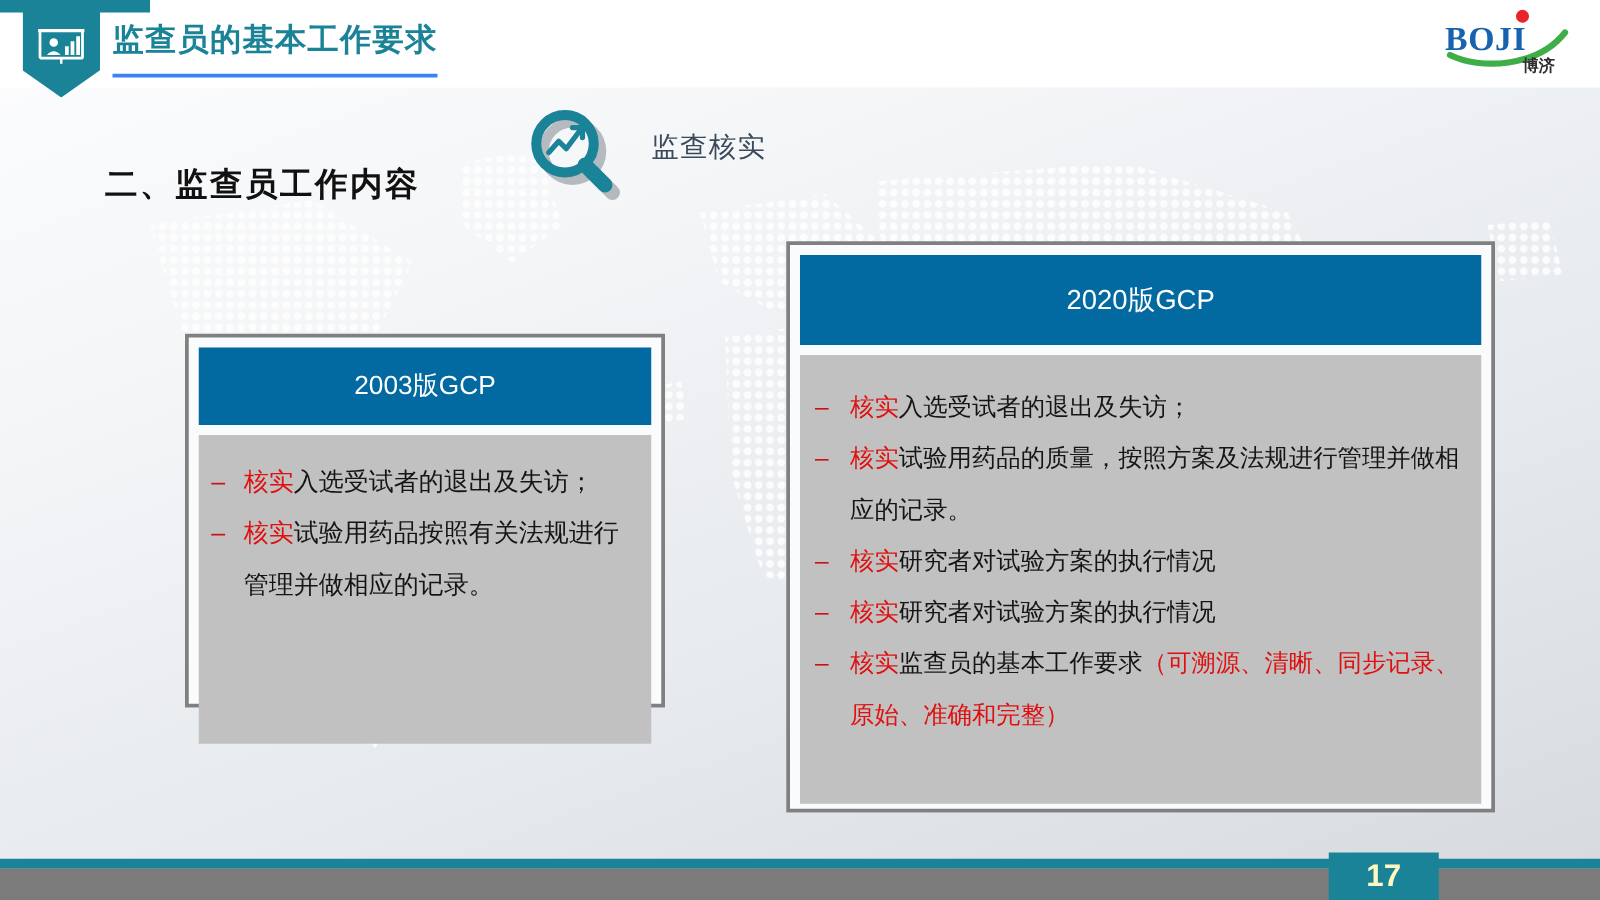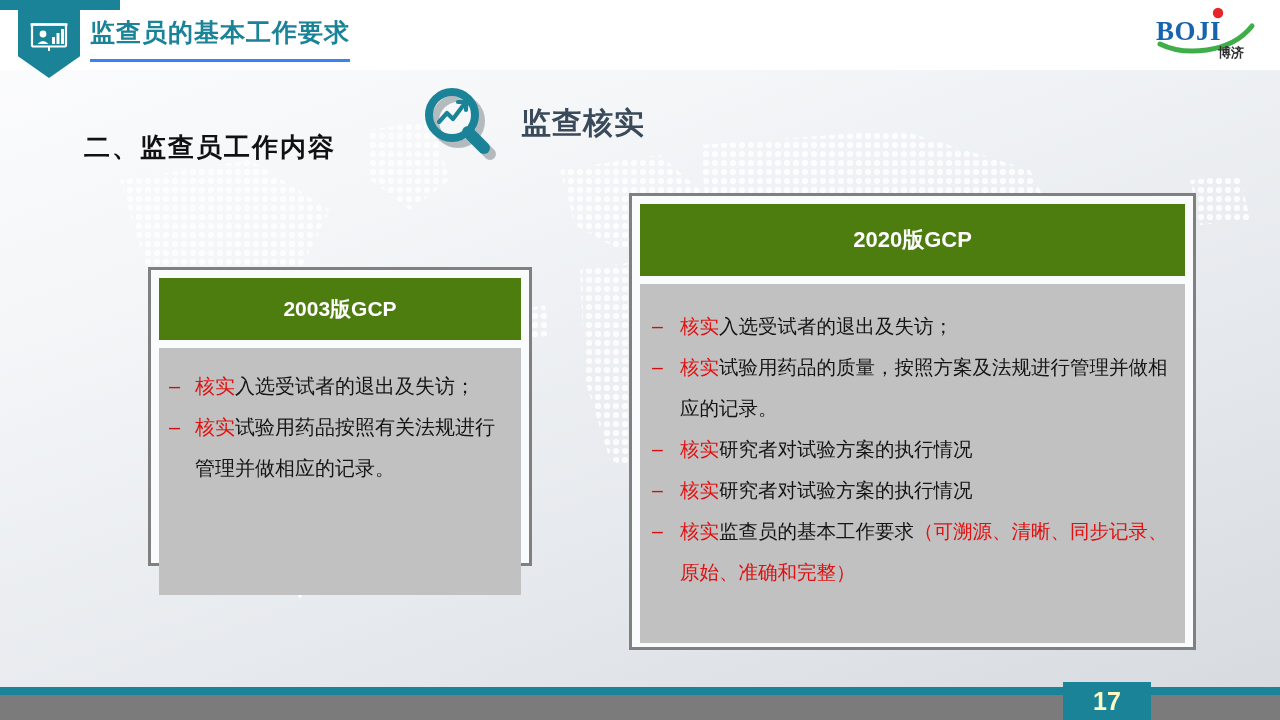--- a/index.html
+++ b/index.html
@@ -55,36 +55,36 @@
   #section-title {
     position:absolute; left:84px; top:130px;
     font-size:26px; font-weight:bold; color:#111;
     letter-spacing:2px;
   }
   #magnifier-icon {
     position:absolute; left:424px; top:88px; width:82px; height:74px;
   }
   #subject-label {
     position:absolute; left:521px; top:103px;
-    font-size:30px; font-weight:bold; color:#3a4a5a;
+    font-size:22px; font-weight:normal; color:#3a4a5a;
     letter-spacing:1px;
   }
 
   
   .gcp-box {
     position:absolute;
     border:3px solid #808080;
     background:#fafbfc;
     padding:8px;
   }
   .gcp-box-header {
-    background:#4d7c0f;
+    background:#0369a1;
     color:#ffffff;
     text-align:center;
-    font-weight:bold;
+    font-weight:normal;
   }
   .gcp-box-body {
     background:#c1c1c1;
   }
   .bullet-list { list-style:none; }
   .bullet-row {
     display:flex;
     align-items:flex-start;
   }
   .bullet-dash {

